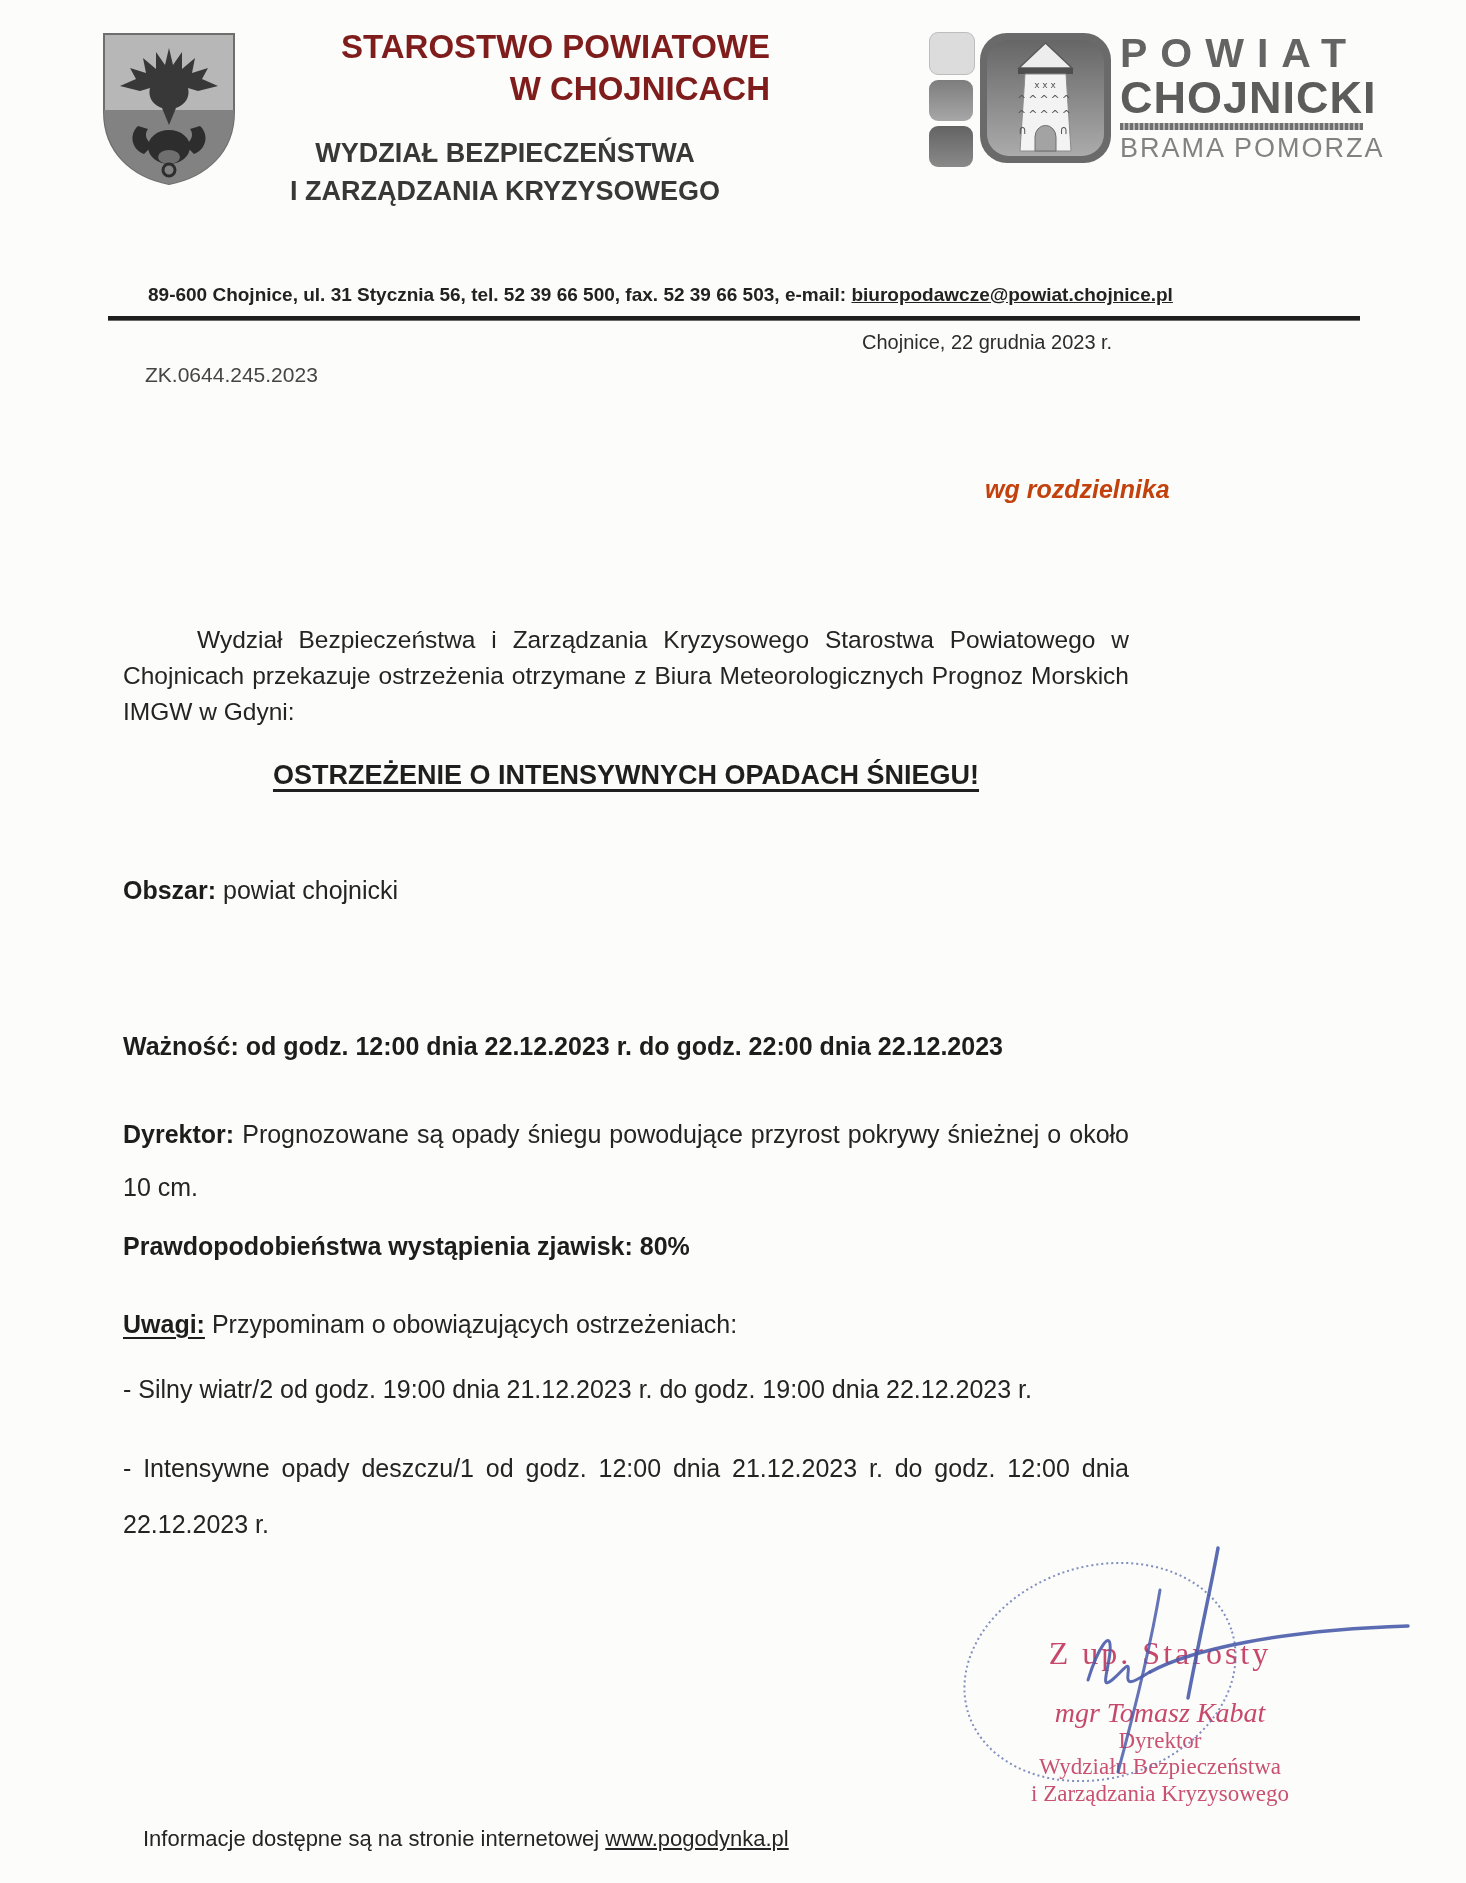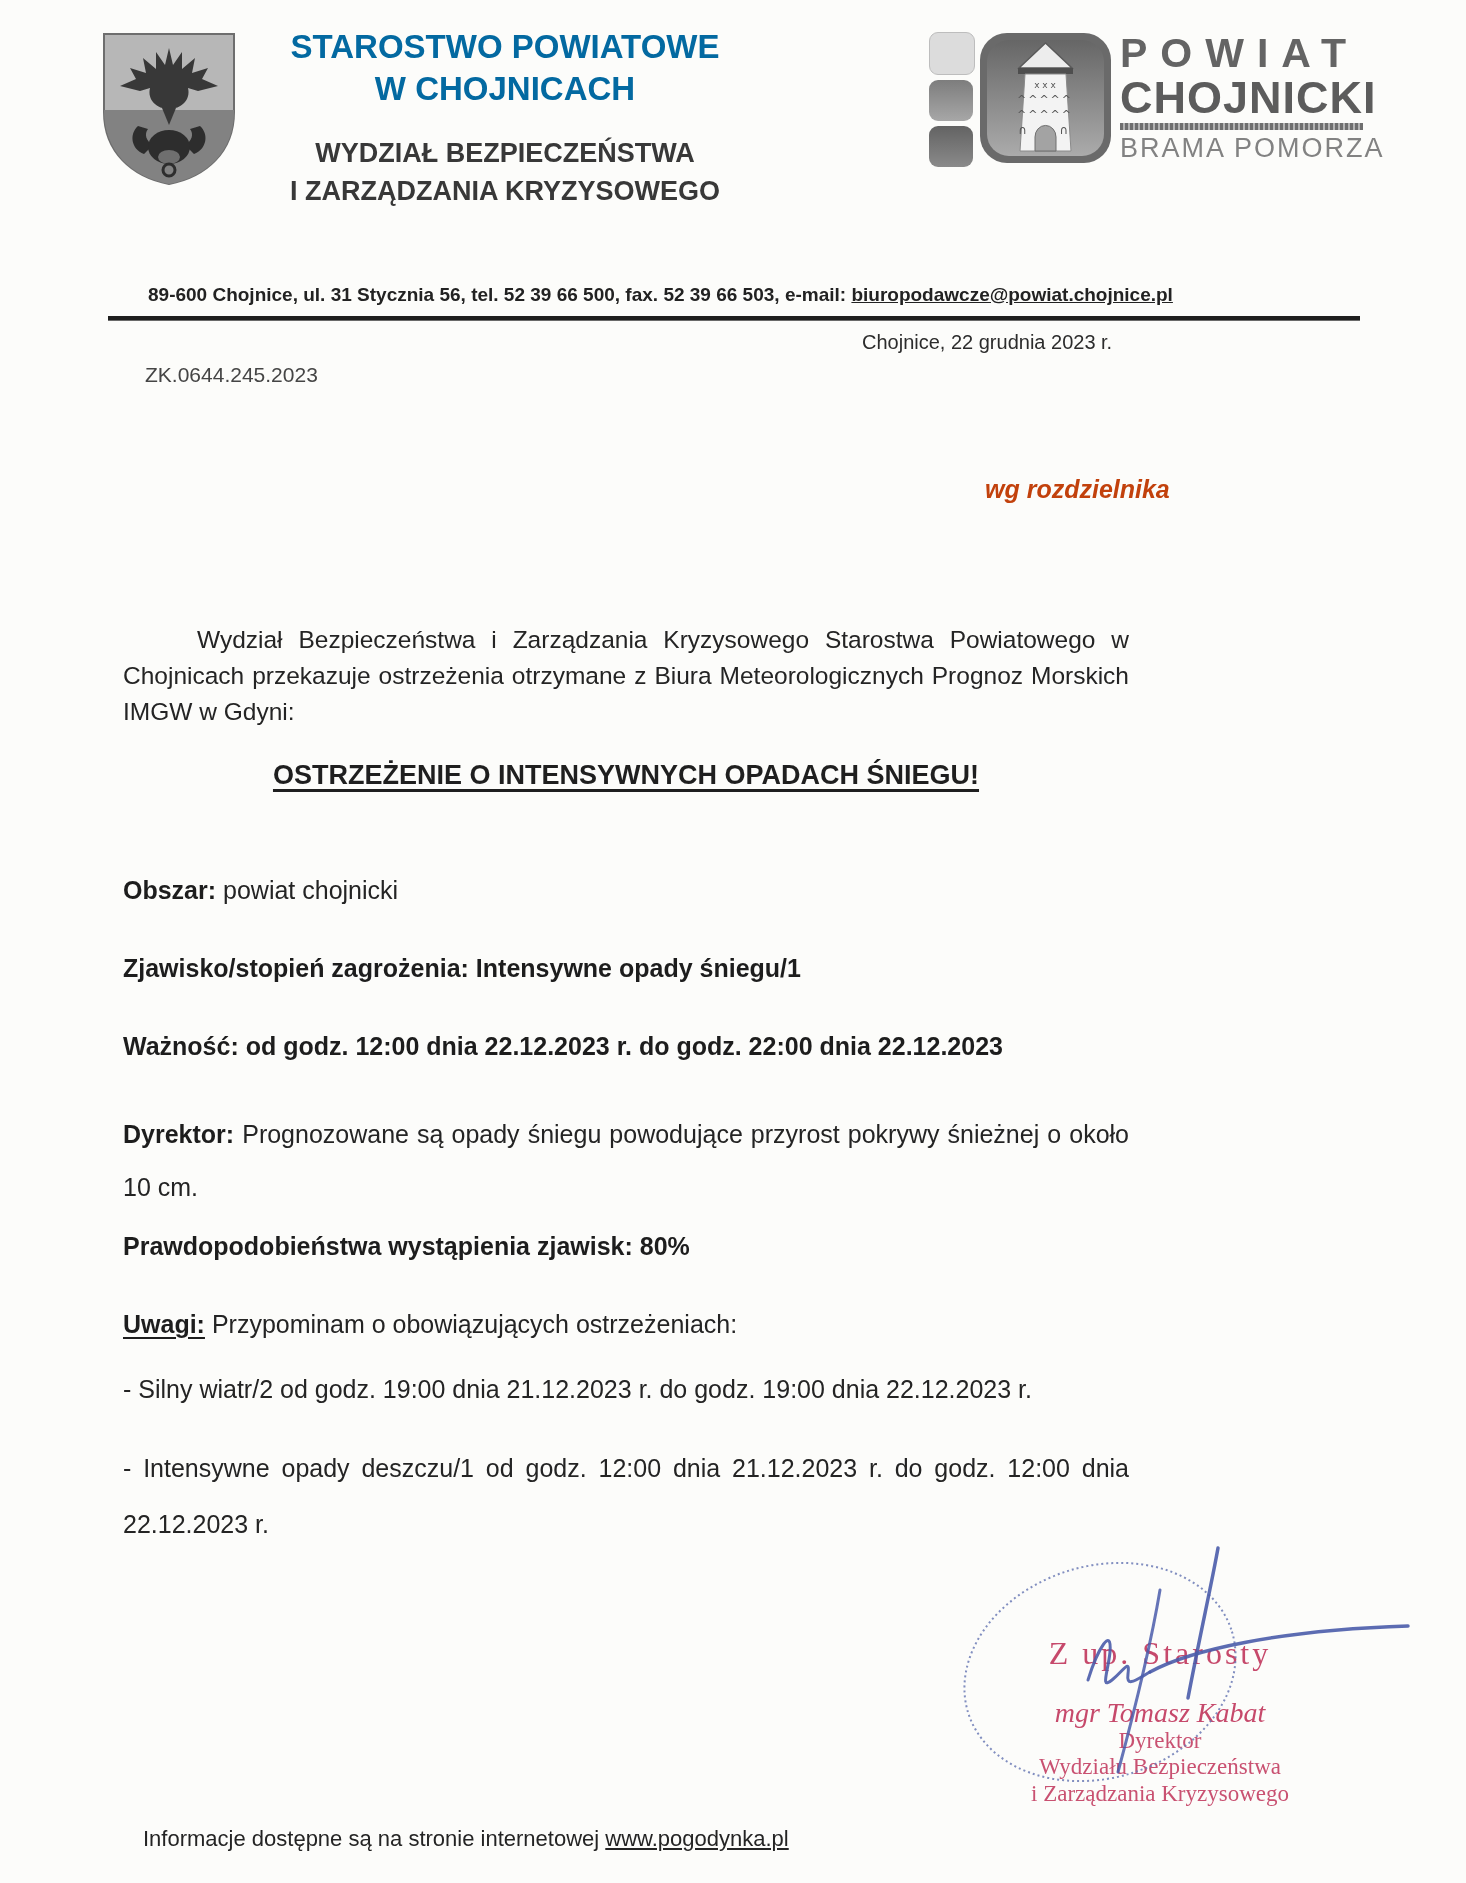--- a/index.html
+++ b/index.html
@@ -9,22 +9,22 @@
     margin:0 auto;
     background:#fcfcfa;
     font-family:"Liberation Sans","DejaVu Sans",sans-serif;
     color:#262626;
     overflow:hidden;
   }
   .abs{position:absolute;}
 
   
   .org-title{
-    left:240px;top:26px;width:530px;text-align:center;
-    font-weight:bold;color:#0369a1;font-size:33px;line-height:42px;
+    left:240px;top:26px;width:530px;text-align:right;
+    font-weight:bold;color:#7f1d1d;font-size:33px;line-height:42px;
   }
   .dept-title{
     left:240px;top:134px;width:530px;text-align:center;
     font-weight:bold;color:#383838;font-size:27px;line-height:38px;
   }
   .logo-squares{left:929px;top:32px;}
   .logo-sq{width:44px;height:41px;border-radius:9px;margin-bottom:5px;}
   .sq1{background:#dcdcdc;border:1px solid #bdbdbd;}
   .sq2{background:linear-gradient(180deg,#7d7d7d,#a7a7a7);}
   .sq3{background:linear-gradient(180deg,#636363,#8a8a8a);}
@@ -148,21 +148,20 @@
   <div class="abs place-date">Chojnice, 22 grudnia 2023 r.</div>
   <div class="abs ref-number">ZK.0644.245.2023</div>
   <div class="abs distribution">wg rozdzielnika</div>
 
   <div class="abs intro">Wydział Bezpieczeństwa i Zarządzania Kryzysowego Starostwa Powiatowego w Chojnicach przekazuje ostrzeżenia otrzymane z Biura Meteorologicznych Prognoz Morskich IMGW w Gdyni:</div>
 
   <div class="abs fline l-obszar"><b>Obszar:</b><span> powiat chojnicki</span></div>
 
   <div class="abs warn-heading"><span>OSTRZEŻENIE O INTENSYWNYCH OPADACH ŚNIEGU!</span></div>
 
-  <div class="abs fline l-zjawisko"><b>Zjawisko/stopień zagrożenia:</b><span> Intensywne opady śniegu/1</span></div>
 
   <div class="abs fline l-waznosc"><b>Ważność:</b><span> od godz. 12:00 dnia 22.12.2023 r. do godz. 22:00 dnia 22.12.2023</span></div>
 
   <div class="abs fline l-przebieg"><b>Dyrektor:</b><span> Prognozowane są opady śniegu powodujące przyrost pokrywy śnieżnej o około 10 cm.</span></div>
 
   <div class="abs fline l-prawdo"><b>Prawdopodobieństwa wystąpienia zjawisk:</b><span> 80%</span></div>
 
   <div class="abs fline l-uwagi"><b>Uwagi:</b><span> Przypominam o obowiązujących ostrzeżeniach:</span></div>
 
   <div class="abs fline l-bullet1">-  Silny wiatr/2 od godz. 19:00 dnia 21.12.2023 r. do godz. 19:00 dnia 22.12.2023 r.</div>

